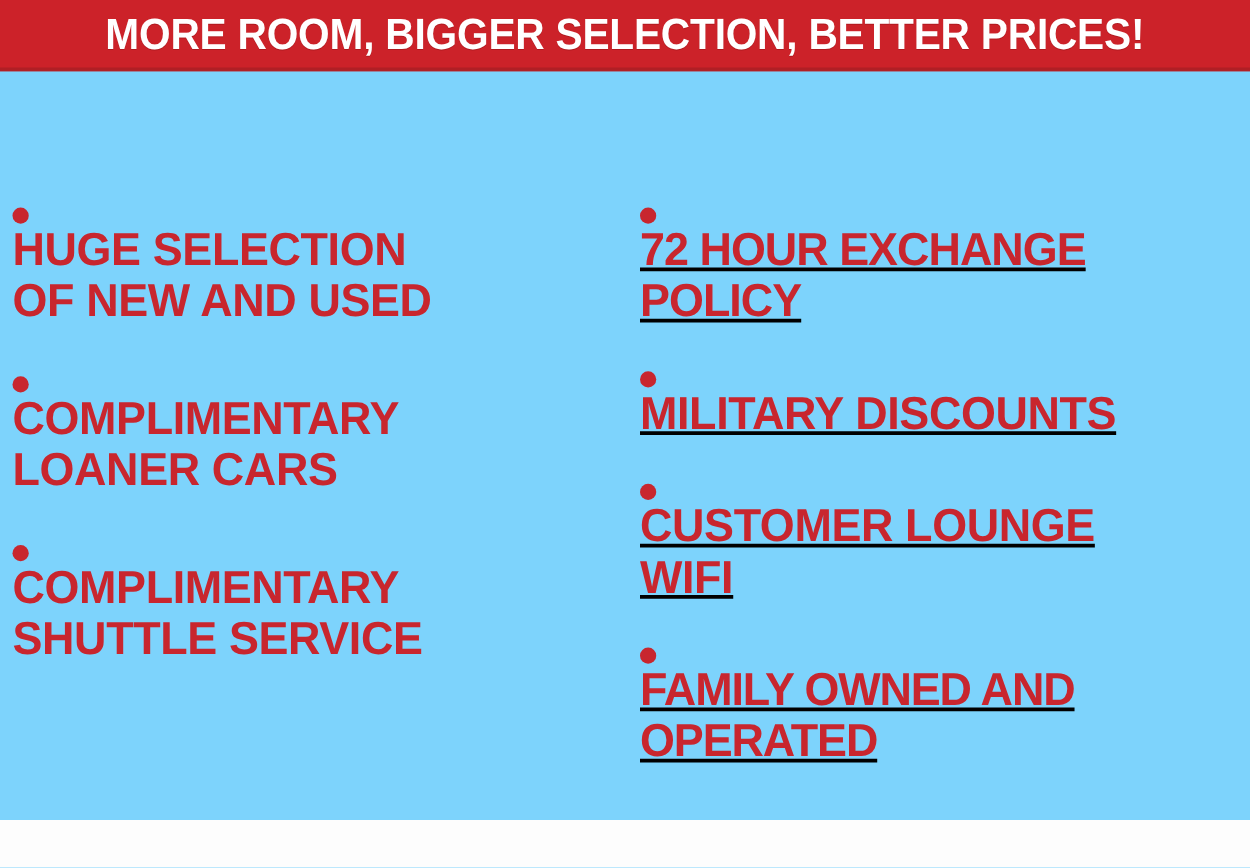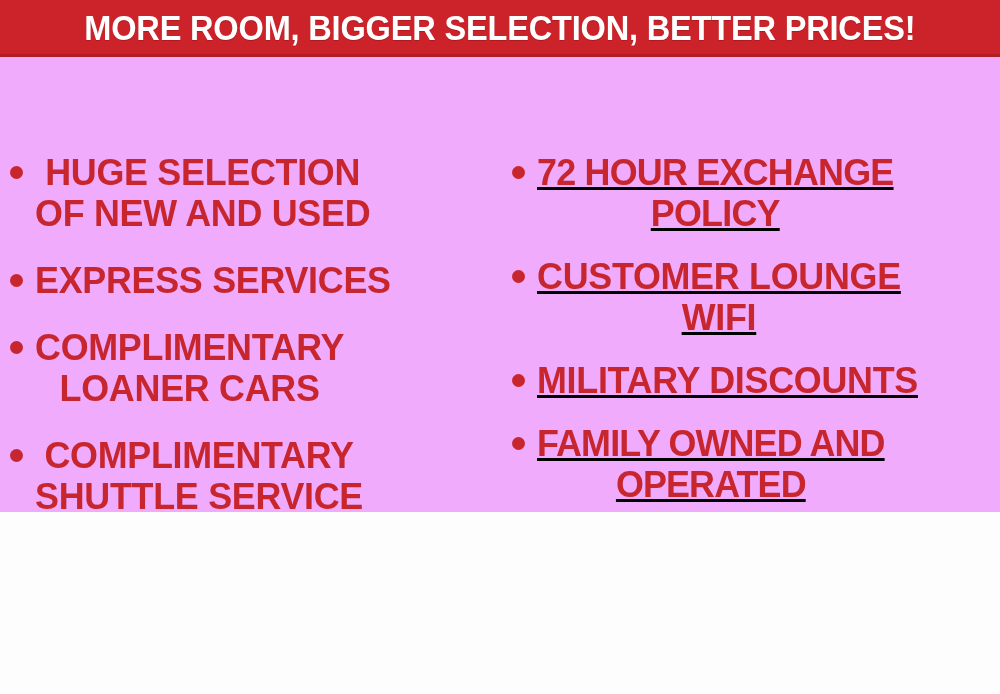--- a/index.html
+++ b/index.html
@@ -10,24 +10,23 @@
     width: 1000px;
     height: 694px;
     overflow: hidden;
     background: #fdfdfd;
     font-family: "Liberation Sans", sans-serif;
   }
 
   #ad {
     position: relative;
     width: 1000px;
-    height: 512px;
-    background: #f0abfc;
+    height: 656px;
+    background: #7dd3fc;
     overflow: hidden;
-    text-align: center;
   }
 
   
   .banner {
     position: absolute;
     left: 0;
     top: 0;
     width: 1000px;
     height: 57px;
     background: #cc2229;
@@ -87,20 +86,21 @@
     top: 0;
     height: 542px;
   }
   .column.left  { left: 10px;  width: 495px; }
   .column.right { left: 512px; width: 488px; }
 
   .bullet-row {
     display: flex;
     align-items: flex-start;
     margin-bottom: 26px;
+    flex-direction: column;
   }
   .column.right .bullet-row { margin-bottom: 22px; text-decoration: underline; }
 
   .bullet-dot {
     flex: 0 0 auto;
     width: 13px;
     height: 13px;
     border-radius: 50%;
     background: #c8262e;
     margin-top: 14px;
@@ -142,48 +142,44 @@
   <div class="columns">
 
     <div class="column left">
       <div class="bullet-row">
         <span class="bullet-dot"></span>
         <span class="bullet-text">HUGE SELECTION
 OF NEW AND USED</span>
       </div>
       <div class="bullet-row">
         <span class="bullet-dot"></span>
-        <span class="bullet-text">EXPRESS SERVICES</span>
-      </div>
-      <div class="bullet-row">
-        <span class="bullet-dot"></span>
         <span class="bullet-text">COMPLIMENTARY
 LOANER CARS</span>
       </div>
       <div class="bullet-row">
         <span class="bullet-dot"></span>
         <span class="bullet-text">COMPLIMENTARY
 SHUTTLE SERVICE</span>
       </div>
     </div>
 
     <div class="column right">
       <div class="bullet-row">
         <span class="bullet-dot"></span>
         <span class="bullet-text">72 HOUR EXCHANGE
 POLICY</span>
       </div>
       <div class="bullet-row">
         <span class="bullet-dot"></span>
-        <span class="bullet-text">CUSTOMER LOUNGE
-WIFI</span>
+        <span class="bullet-text">MILITARY DISCOUNTS</span>
       </div>
       <div class="bullet-row">
         <span class="bullet-dot"></span>
-        <span class="bullet-text">MILITARY DISCOUNTS</span>
+        <span class="bullet-text">CUSTOMER LOUNGE
+WIFI</span>
       </div>
       <div class="bullet-row">
         <span class="bullet-dot"></span>
         <span class="bullet-text">FAMILY OWNED AND
 OPERATED</span>
       </div>
     </div>
 
   </div>
 </div>

